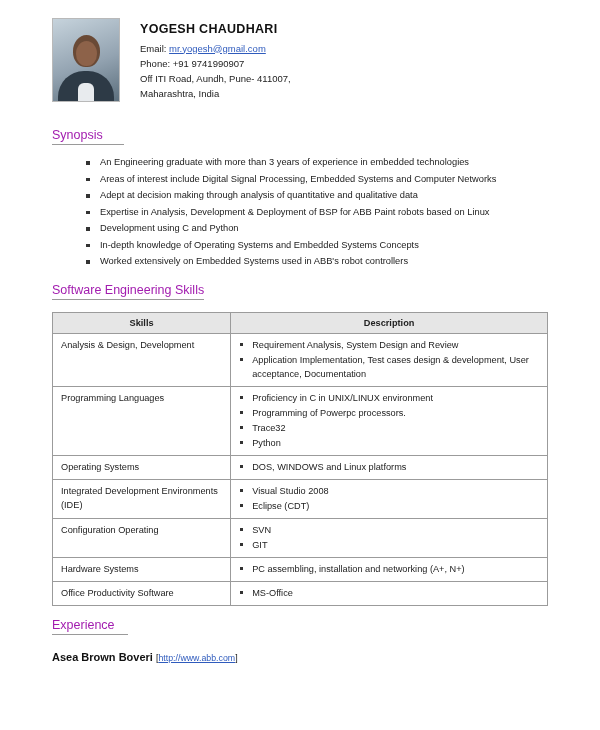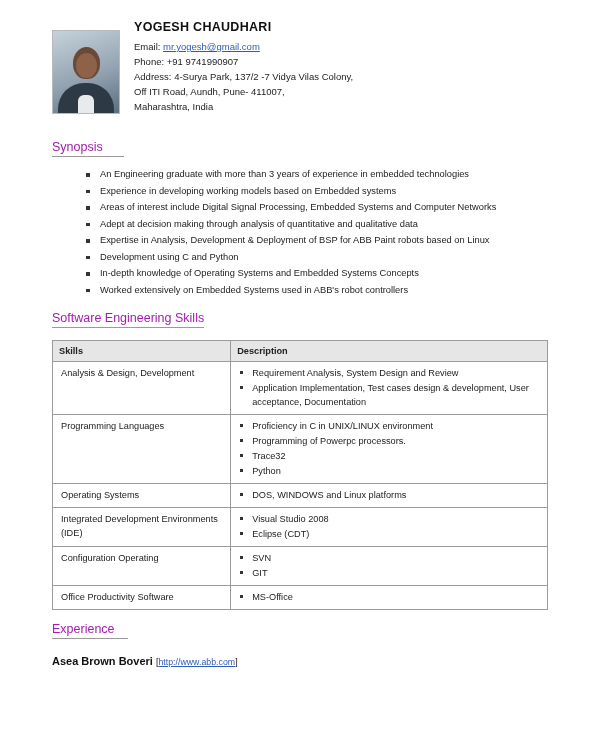--- a/index.html
+++ b/index.html
@@ -19,22 +19,22 @@
     width: 600px;
     height: 730px;
     background: #fff;
     box-sizing: border-box;
     padding: 18px 52px 0 52px;
   }
 
   
   .header {
     display: flex;
-    align-items: flex-end;
-    gap: 14px;
+    align-items: center;
+    gap: 20px;
     margin-bottom: 14px;
   }
   .photo {
     width: 66px;
     height: 82px;
     flex: 0 0 auto;
     border: 1px solid #b9b9b9;
     background: linear-gradient(170deg, #b9c8d3 0%, #93a6b4 38%, #6f8494 100%);
     position: relative;
     overflow: hidden;
@@ -151,21 +151,21 @@
     border: 1px solid #9b9b9b;
     vertical-align: top;
     padding: 4px 8px;
     font-size: 9.2px;
     line-height: 14px;
     color: #222;
   }
   table.skills thead th {
     background: #e6e6e6;
     font-weight: bold;
-    text-align: left;
+    text-align: center;
     padding: 3px 6px;
   }
   table.skills col.c1 { width: 36%; }
   table.skills col.c2 { width: 64%; }
   table.skills td.desc ul {
     list-style: none;
     margin: 0;
     padding: 0;
   }
   table.skills td.desc ul li {
@@ -212,31 +212,29 @@
       <div class="bg"></div>
       <div class="head"></div>
       <div class="face"></div>
       <div class="body"></div>
       <div class="shirt"></div>
     </div>
     <div class="hdr-text">
       <div class="name">YOGESH CHAUDHARI</div>
       <div class="hdr-line"><span class="hdr-label">Email: </span><a class="maillink" href="#">mr.yogesh@gmail.com</a></div>
       <div class="hdr-line">Phone: +91 9741990907</div>
-      <div class="hdr-line">Address: 4-Surya Park, 137/2 -7 Vidya Vilas Colony,</div>
       <div class="hdr-line">Off ITI Road, Aundh, Pune- 411007,</div>
       <div class="hdr-line">Maharashtra, India</div>
     </div>
   </div>
 
   
   <div class="section-title">Synopsis</div>
   <ul class="bul">
     <li>An Engineering graduate with more than 3 years of experience in embedded technologies</li>
-    <li>Experience in developing working models based on Embedded systems</li>
     <li>Areas of interest include Digital Signal Processing, Embedded Systems and Computer Networks</li>
     <li>Adept at decision making through analysis of quantitative and qualitative data</li>
     <li>Expertise in Analysis, Development &amp; Deployment of BSP for ABB Paint robots based on Linux</li>
     <li>Development using C and Python</li>
     <li>In-depth knowledge of Operating Systems and Embedded Systems Concepts</li>
     <li>Worked extensively on Embedded Systems used in ABB's robot controllers</li>
   </ul>
 
   
   <div class="section-title">Software Engineering Skills</div>
@@ -292,20 +290,28 @@
       <tr>
         <td>Configuration Operating</td>
         <td class="desc">
           <ul>
             <li>SVN</li>
             <li>GIT</li>
           </ul>
         </td>
       </tr>
       <tr>
+        <td>Hardware Systems</td>
+        <td class="desc">
+          <ul>
+              <li>PC assembling, installation and networking (A+, N+)</li>
+            </ul>
+        </td>
+      </tr>
+      <tr>
         <td>Office Productivity Software</td>
         <td class="desc">
           <ul>
               <li>MS-Office</li>
             </ul>
         </td>
       </tr>
     </tbody>
   </table>
 

